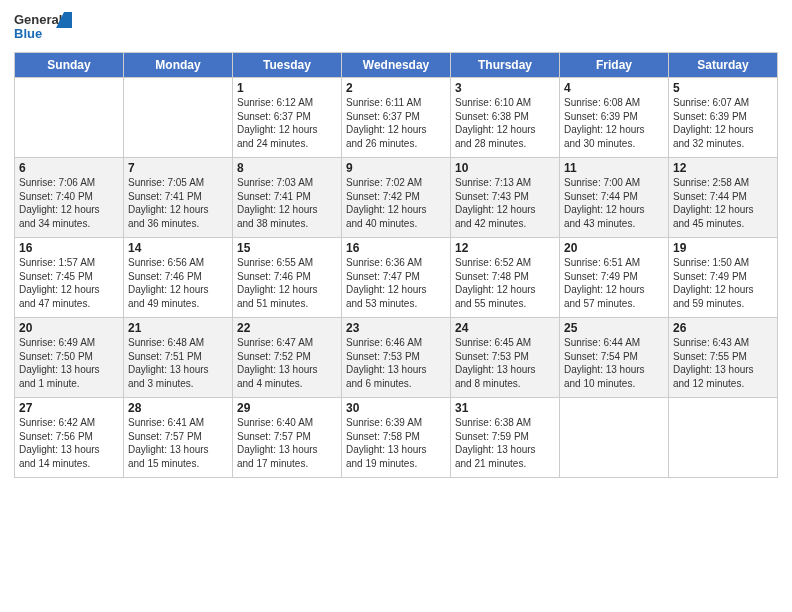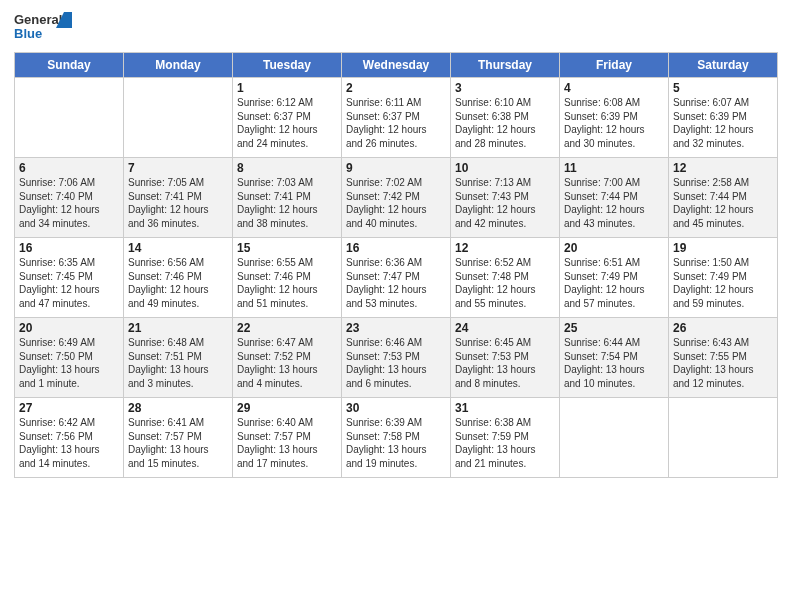--- a/index.html
+++ b/index.html
@@ -195,21 +195,21 @@
             <span class="day-number">12</span>
             <div class="day-info">Sunrise: 2:58 AM
 Sunset: 7:44 PM
 Daylight: 12 hours
 and 45 minutes.</div>
           </td>
         </tr>
         <tr>
           <td>
             <span class="day-number">16</span>
-            <div class="day-info">Sunrise: 6:35 AM
+            <div class="day-info">Sunrise: 1:57 AM
 Sunset: 7:45 PM
 Daylight: 12 hours
 and 47 minutes.</div>
           </td>
           <td>
             <span class="day-number">14</span>
             <div class="day-info">Sunrise: 6:56 AM
 Sunset: 7:46 PM
 Daylight: 12 hours
 and 49 minutes.</div>

